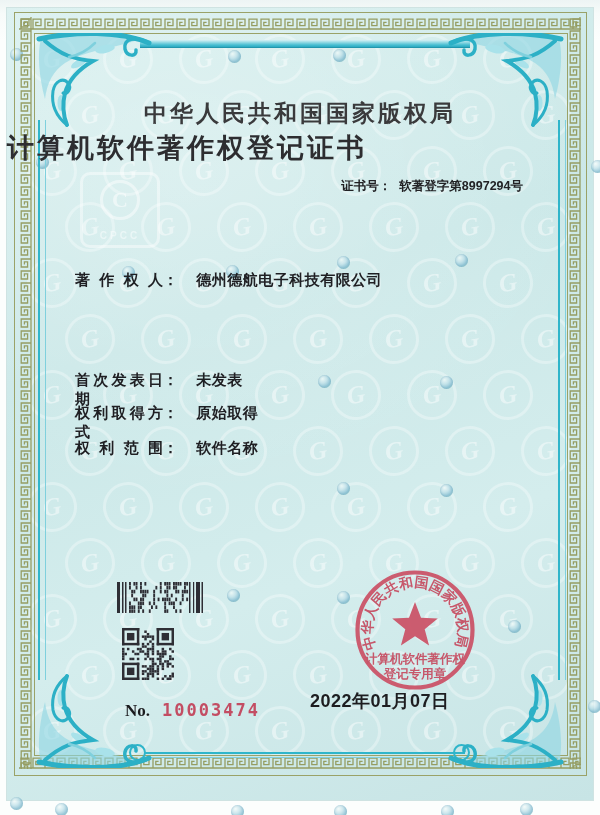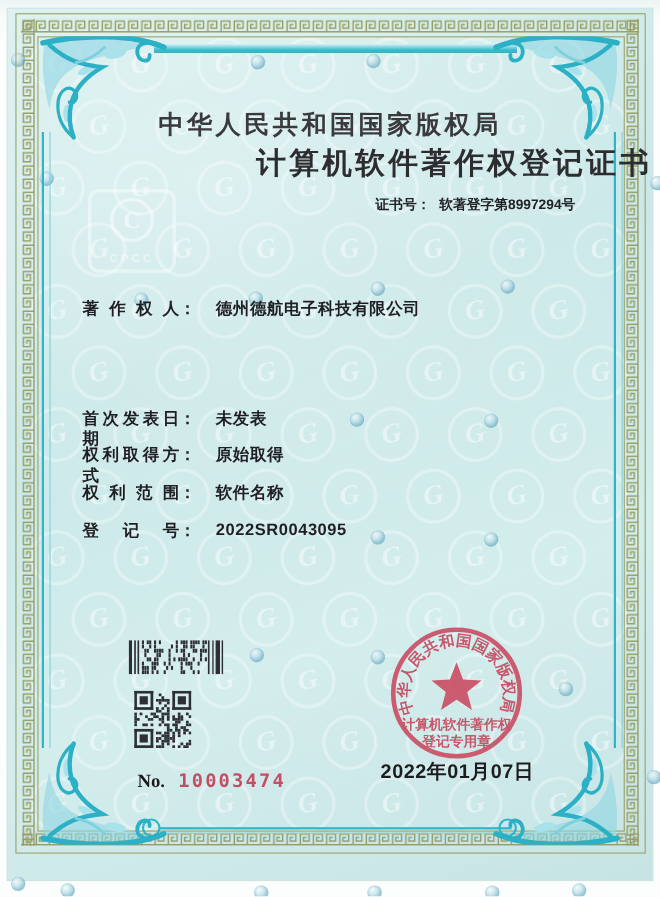--- a/index.html
+++ b/index.html
@@ -46,21 +46,21 @@
       border:3px solid rgba(255,255,255,.55);border-radius:10px;opacity:.8;}
   .emblem-ring{position:absolute;left:17px;top:5px;width:34px;height:34px;border:3px solid rgba(255,255,255,.6);
       border-radius:50%;display:flex;align-items:center;justify-content:center;
       font-family:"Liberation Serif",serif;font-size:22px;font-weight:bold;color:rgba(255,255,255,.65);}
   .emblem-txt{position:absolute;left:0;right:0;bottom:4px;text-align:center;
       font-size:10px;letter-spacing:3px;color:rgba(255,255,255,.6);font-weight:bold;}
   
   .authority{position:absolute;left:0;width:586px;top:90px;text-align:center;z-index:5;
       font-family:"Liberation Serif","DejaVu Serif",serif;font-weight:bold;
       font-size:23px;letter-spacing:3px;color:#3a3a3c;}
-  .cert-title{position:absolute;left:0;width:586px;top:122px;text-align:right;z-index:5;
+  .cert-title{position:absolute;left:0;width:586px;top:122px;text-align:left;z-index:5;
       font-family:"Liberation Serif","DejaVu Serif",serif;font-weight:bold;
       font-size:27px;letter-spacing:3px;color:#2d2d30;}
   .certno{position:absolute;right:70px;top:170px;z-index:5;font-size:12.5px;font-weight:bold;color:#222225;}
   .certno .cv{margin-left:8px;}
   .frow{position:absolute;left:68px;z-index:5;font-size:15px;font-weight:bold;color:#1f1f23;}
   .flabel{display:inline-block;width:88px;text-align:justify;text-align-last:justify;vertical-align:top;}
   .fcolon{vertical-align:top;}
   .fvalue{display:inline-block;margin-left:14px;vertical-align:top;letter-spacing:.5px;}
   .fvalue .v2{display:block;margin-top:7px;}
   .statement{position:absolute;left:56px;top:494px;width:470px;z-index:5;
@@ -69,21 +69,21 @@
   
   .barcode{position:absolute;left:110px;top:574px;z-index:4;}
   .qr{position:absolute;left:115px;top:620px;z-index:4;}
   .serial{position:absolute;left:118px;top:692px;z-index:5;font-family:"Liberation Serif",serif;
       font-size:17px;font-weight:bold;color:#1b1b1e;}
   .serial .num{font-family:"DejaVu Sans Mono",monospace;font-weight:bold;color:#c34d63;
       letter-spacing:2px;margin-left:12px;font-size:17px;}
   
   .seal{position:absolute;left:343px;top:558px;z-index:6;opacity:.92;}
   .issue-date{position:absolute;left:303px;top:681px;z-index:5;font-size:18px;font-weight:bold;
-      letter-spacing:.5px;color:#1d1d20;margin-left:36px;}
+      letter-spacing:.5px;color:#1d1d20;}
   
   .globe{position:absolute;width:13px;height:13px;border-radius:50%;z-index:1;opacity:.75;
       background:radial-gradient(circle at 35% 30%, #f2fbf9 0%, #bfe0e9 35%, #7db9cf 65%, #8ec9bd 100%);
       box-shadow:inset 0 0 2px rgba(70,130,160,.6);}
 </style>
 </head>
 <body>
 
 <div class="stage">
 
@@ -443,24 +443,20 @@
       <span class="flabel">权利取得方式</span><span class="fcolon">：</span>
       <span class="fvalue"><span class="v1">原始取得</span></span>
     </div>
     <div class="frow" style="top:363px">
       <span class="flabel">首次发表日期</span><span class="fcolon">：</span>
       <span class="fvalue"><span class="v1">未发表</span></span>
     </div>
     <div class="frow" style="top:431px">
       <span class="flabel">权利范围</span><span class="fcolon">：</span>
       <span class="fvalue"><span class="v1">软件名称</span></span>
-    </div>
-    <div class="frow" style="top:465px">
-      <span class="flabel">登记号</span><span class="fcolon">：</span>
-      <span class="fvalue"><span class="v1">2022SR0043095</span></span>
     </div>
 
 
     <svg class="barcode" id="bc" width="86" height="31">
         <rect x="0" y="0" width="3" height="31" fill="#2e2e35"></rect>
         <rect x="5" y="0" width="1.5" height="31" fill="#2e2e35"></rect>
         <rect x="8" y="0" width="1.5" height="31" fill="#2e2e35"></rect>
         <rect x="12" y="0" width="1.9" height="3.6" fill="#2e2e35"></rect>
         <rect x="12" y="3.9" width="1.9" height="3.6" fill="#2e2e35"></rect>
         <rect x="12" y="19.5" width="1.9" height="3.6" fill="#2e2e35"></rect>

